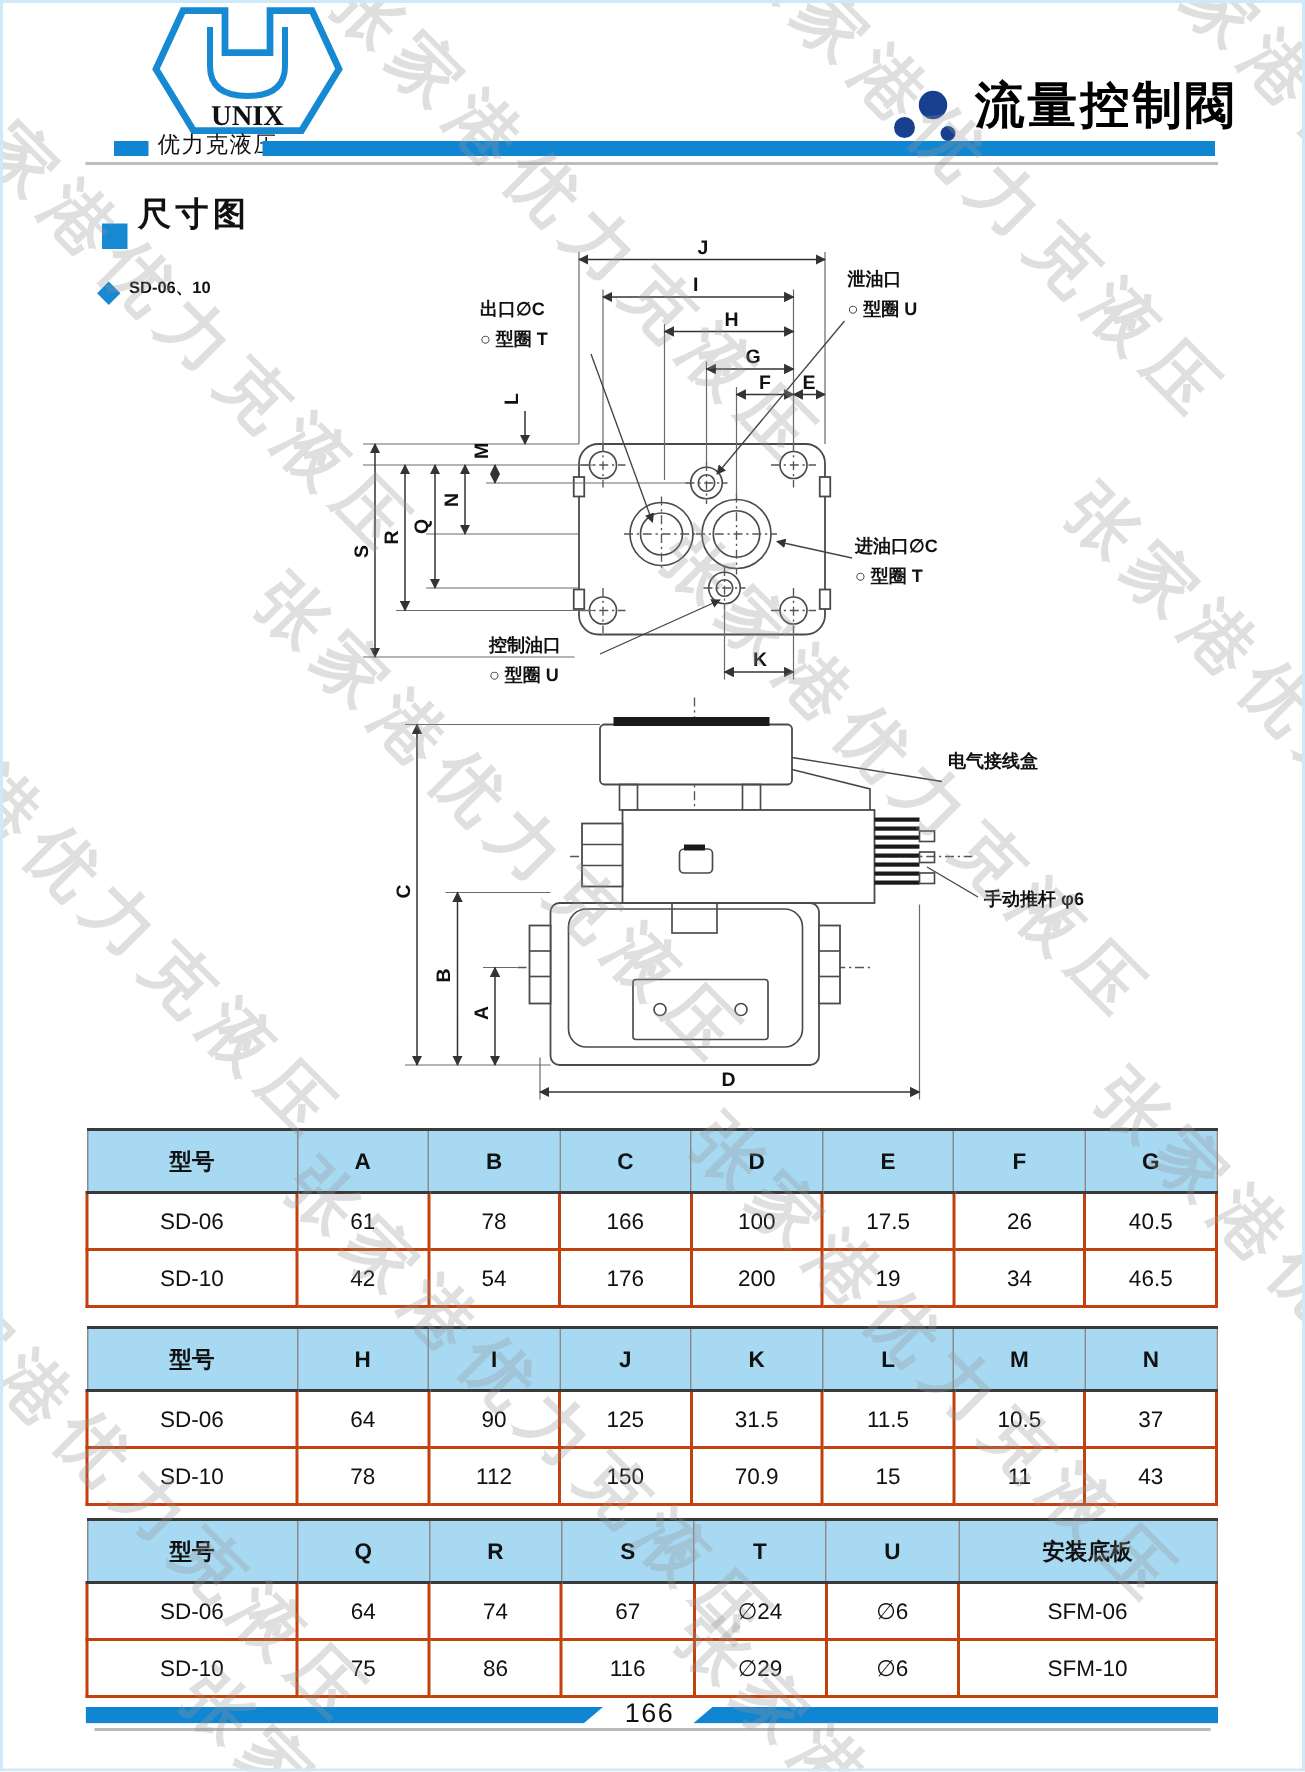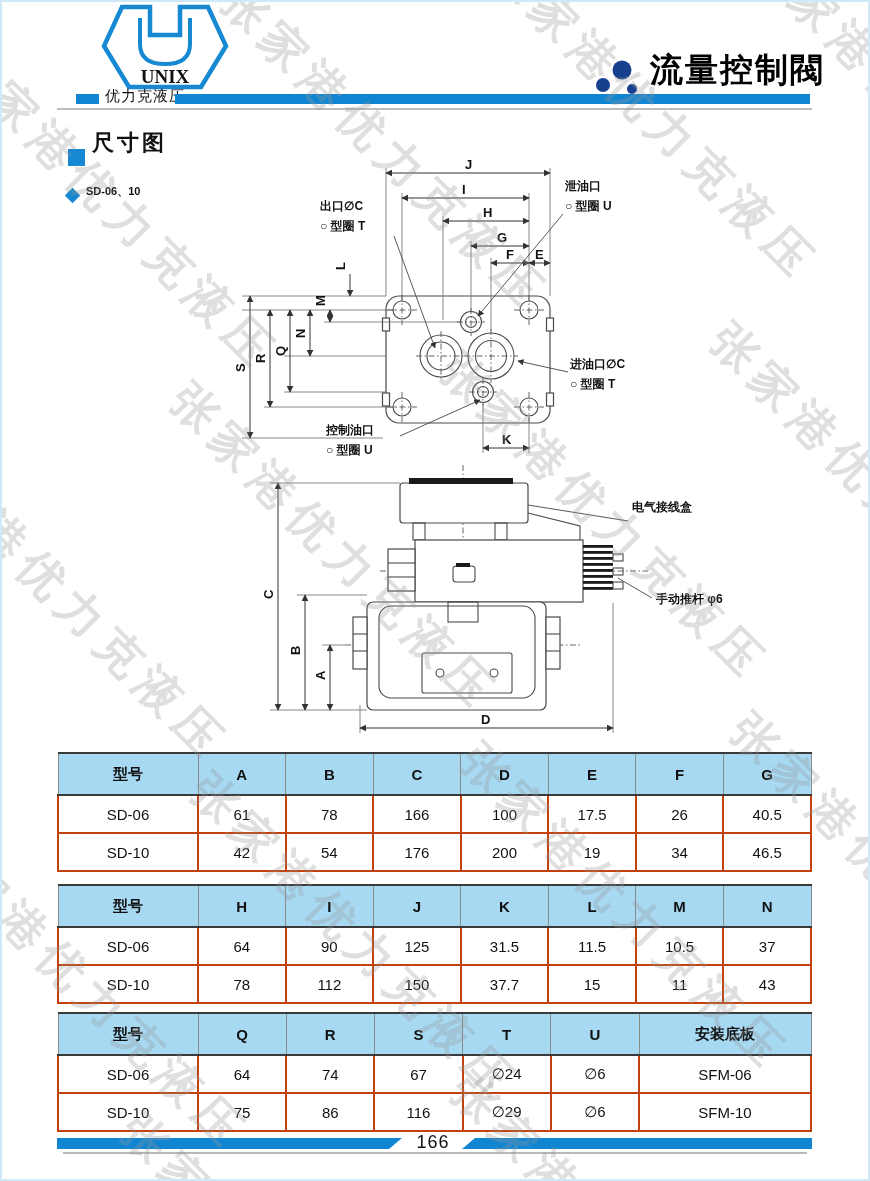--- a/index.html
+++ b/index.html
@@ -350,21 +350,21 @@
     <td>31.5</td>
     <td>11.5</td>
     <td>10.5</td>
     <td>37</td>
   </tr>
   <tr>
     <td>SD-10</td>
     <td>78</td>
     <td>112</td>
     <td>150</td>
-    <td>37.7</td>
+    <td>70.9</td>
     <td>15</td>
     <td>11</td>
     <td>43</td>
   </tr>
 </tbody>
   </table>
 
 <table class="dim" style="top:1012px">
   <colgroup>
       <col class="c0">

